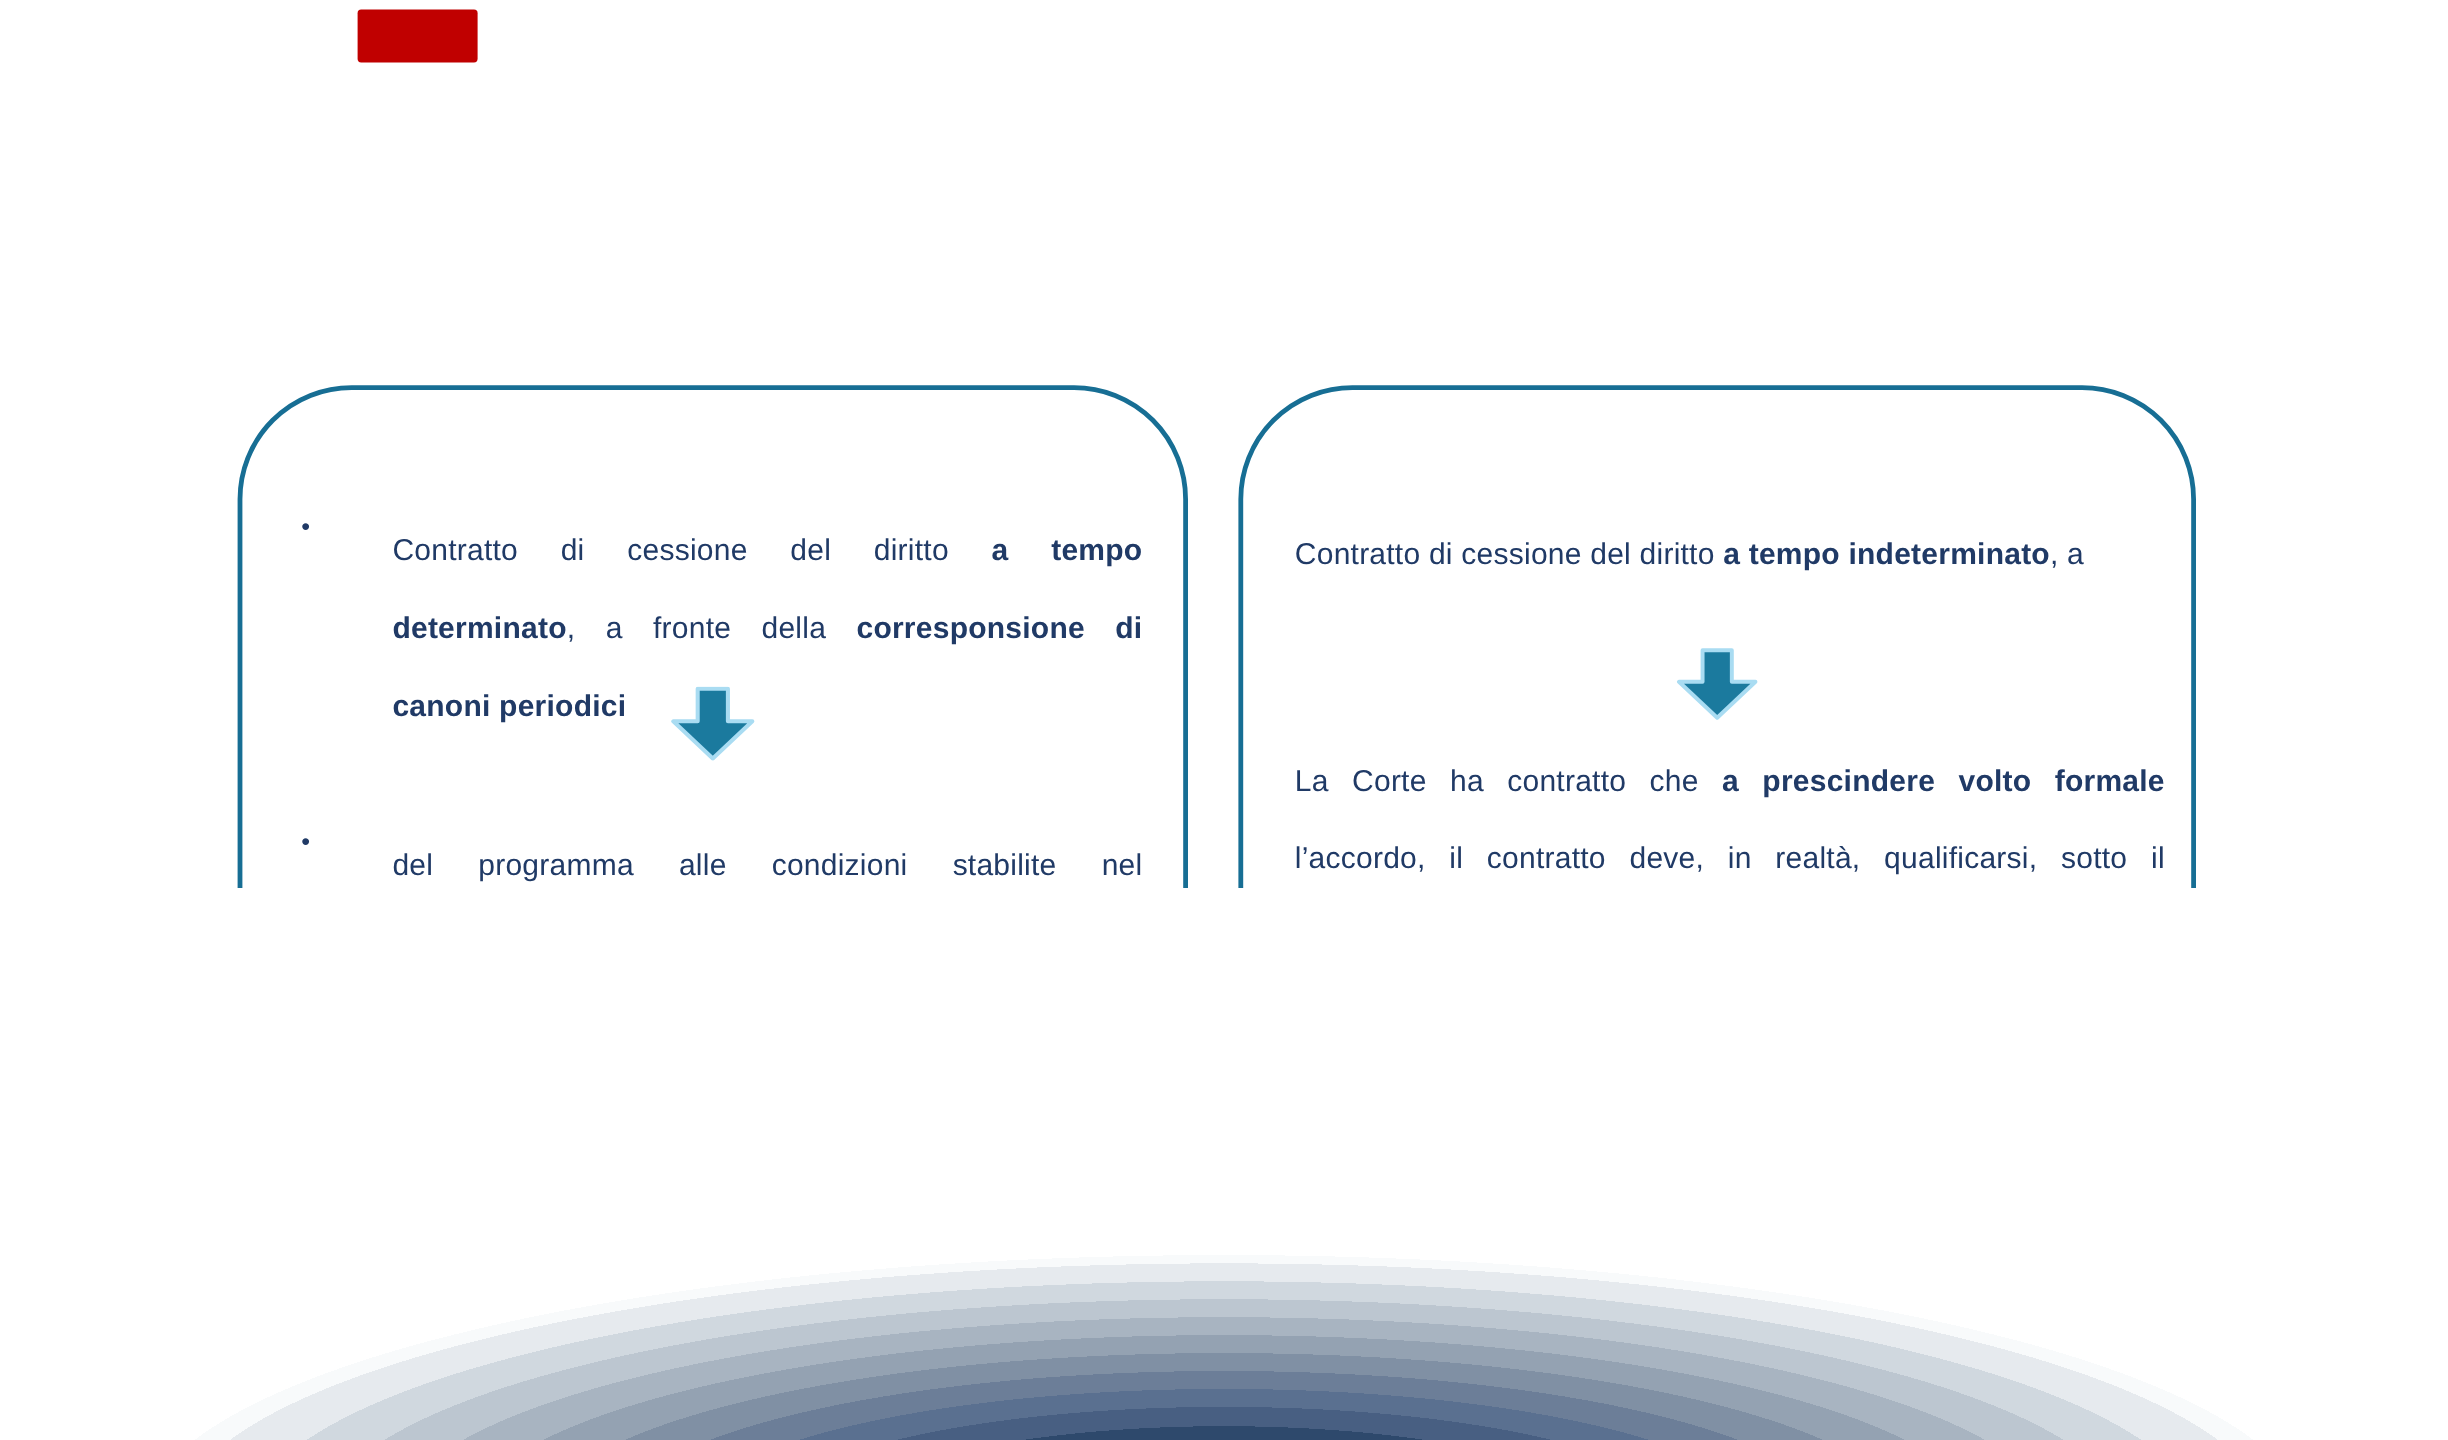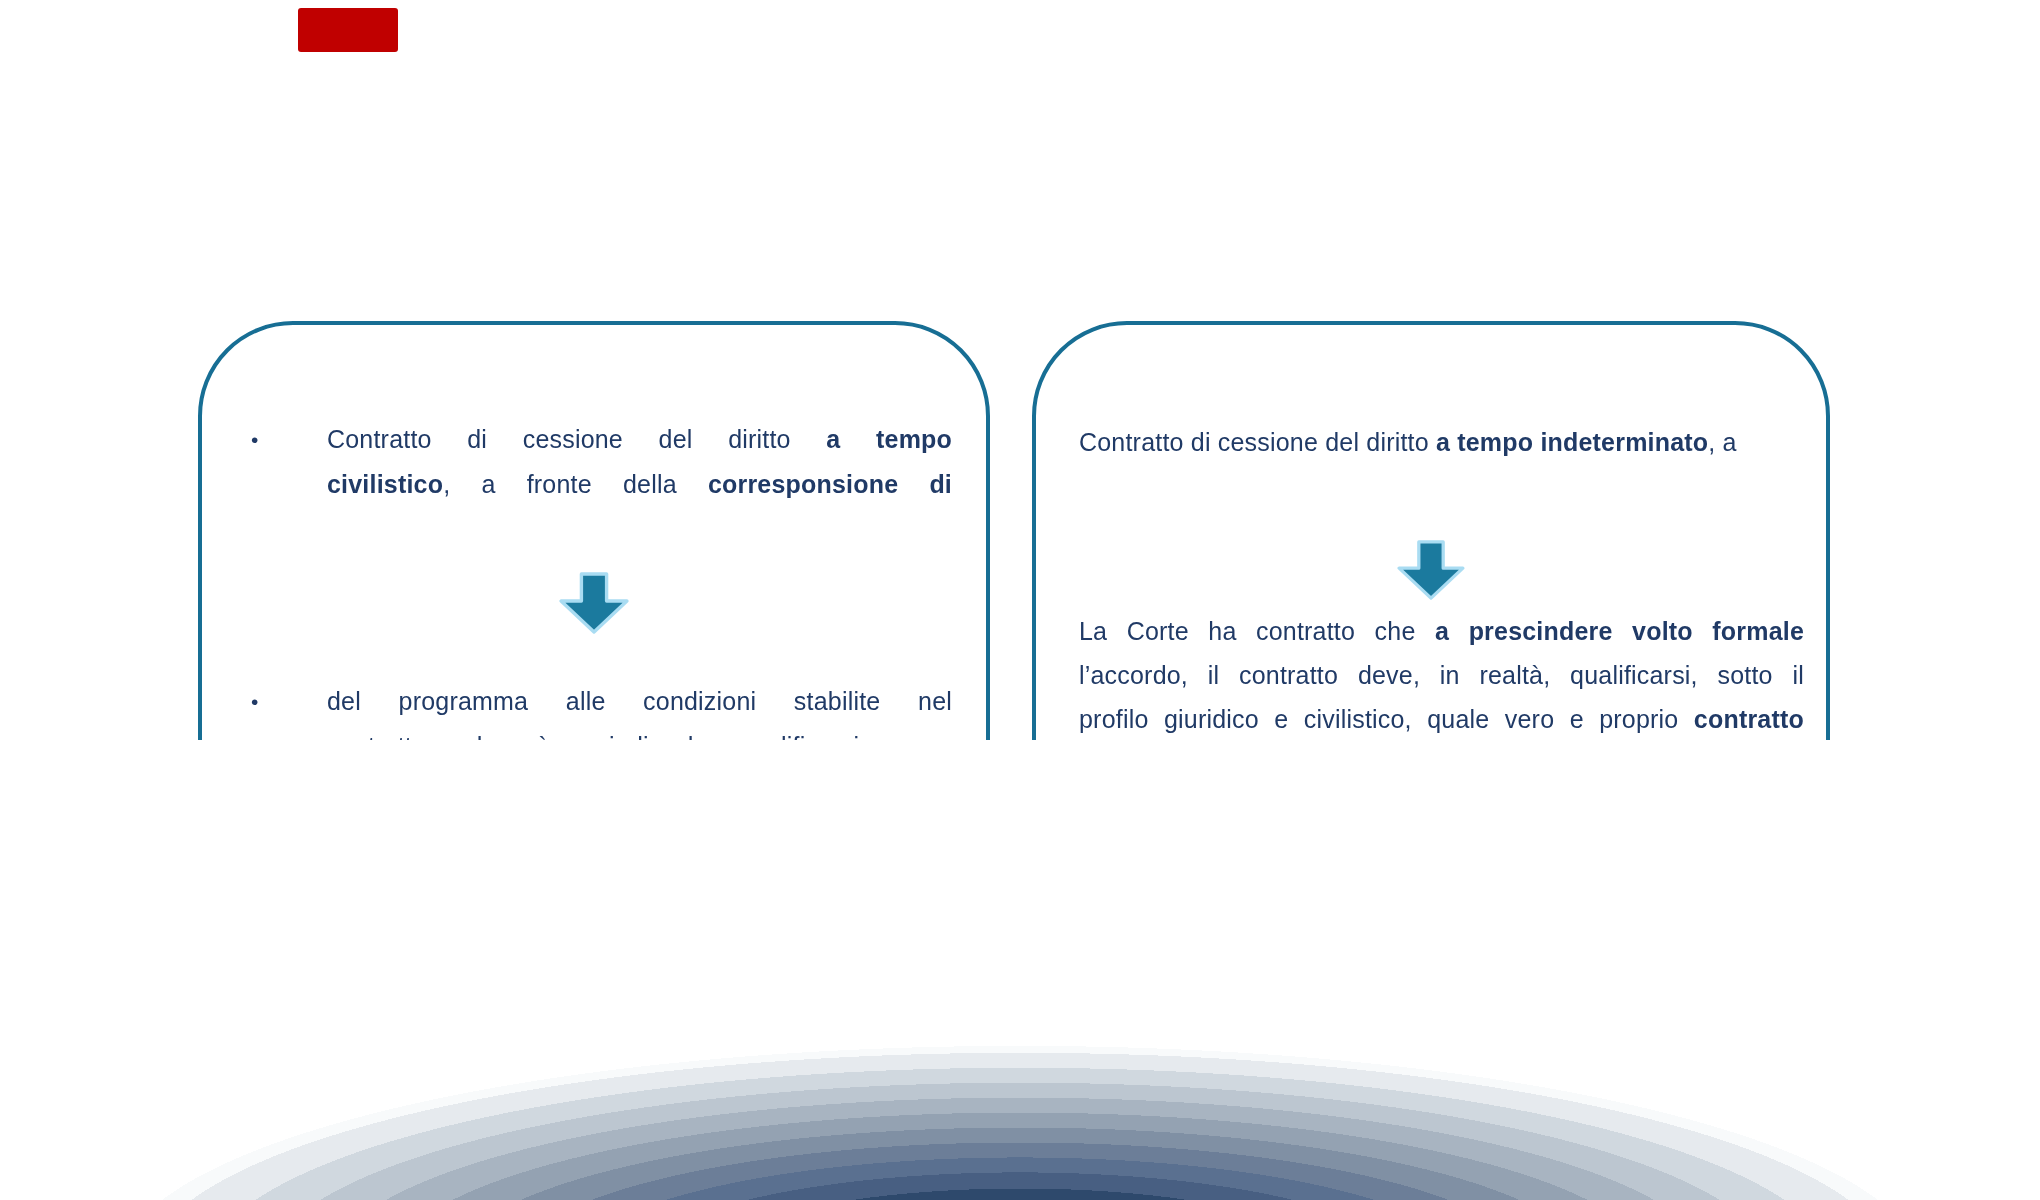--- a/index.html
+++ b/index.html
@@ -30,21 +30,21 @@
     position:absolute;left:0;top:0;
     font-size:21px;line-height:45px;color:var(--text,#203a66);
   }
   .btext{margin-left:76px;}
   .tblock{
     font-size:25px;letter-spacing:0.2px;color:var(--text,#203a66);
   }
   .card-left .tblock{line-height:45px;}
   .b1{top:92px;}
   .b2{top:354px;}
-  .tline{text-align:justify;text-align-last:justify;}
+  .tline{text-align:justify;text-align-last:justify;margin-top:20px;}
   .tline.nj{text-align:left;text-align-last:left;}
   .tline .b{font-weight:700;}
   .arrow{
     position:absolute;left:50%;transform:translateX(-50%);
     width:76px;height:62px;display:block;
   }
   .arrow-left{top:247px;}
   .arrow-right{top:215px;width:76px;height:60px;}
   .para{position:absolute;left:43px;width:725px;}
   .p1{top:97px;line-height:40px;}
@@ -59,21 +59,22 @@
 
 <div class="slide">
 
   <div class="accent"></div>
 
   <div class="card card-left">
     <div class="bullet b1">
       <span class="marker">•</span>
       <div class="btext tblock">
           <div class="tline"><span>Contratto di cessione del diritto </span><span class="b">a tempo</span></div>
-          <div class="tline"><span class="b">civilistico</span><span>, a fronte della </span><span class="b">corresponsione di</span></div>
+          <div class="tline"><span class="b">determinato</span><span>, a fronte della </span><span class="b">corresponsione di</span></div>
+          <div class="tline nj"><span class="b">canoni periodici</span></div>
         </div>
     </div>
 
     <svg class="arrow arrow-left" viewBox="0 0 76 64" xmlns="http://www.w3.org/2000/svg">
       <path d="M25 2 H51 V30 H72 L38 62 L4 30 H25 Z" fill="var(--arrow_fill,#1b7a9e)" stroke="var(--arrow_outline,#a9dcf2)" stroke-width="3.5" stroke-linejoin="round"></path>
     </svg>
 
     <div class="bullet b2">
       <span class="marker">•</span>
       <div class="btext tblock">

